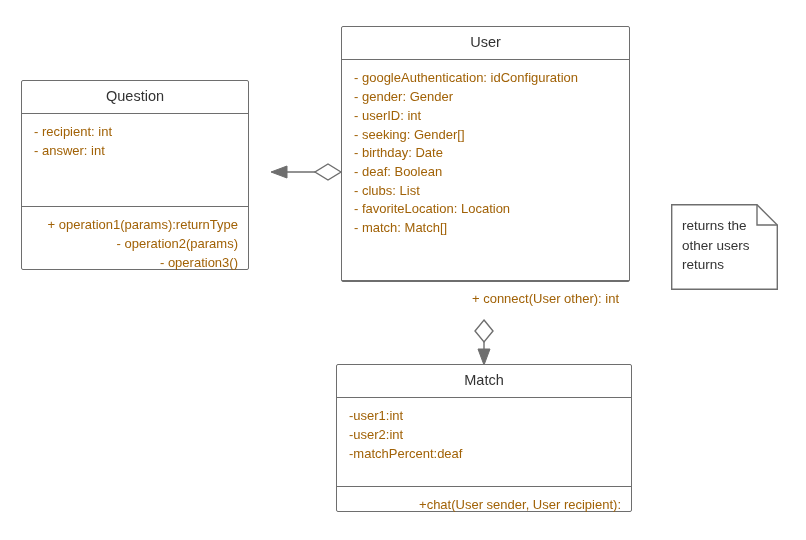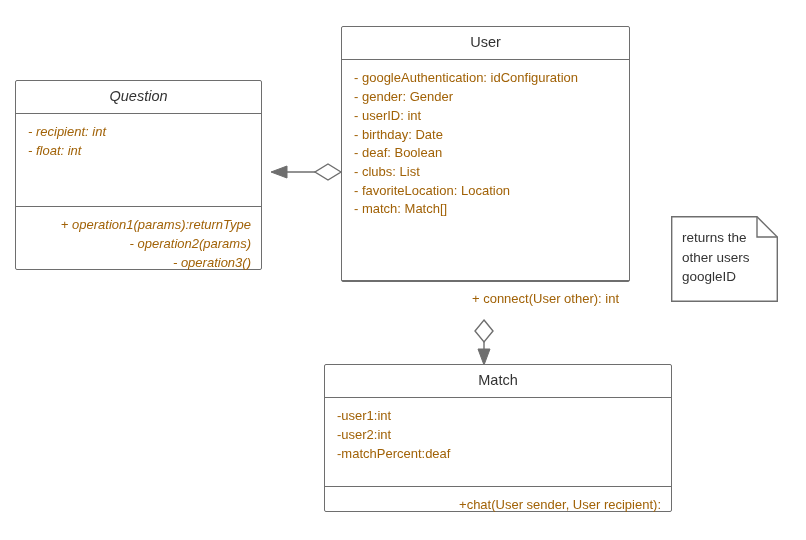--- a/index.html
+++ b/index.html
@@ -111,67 +111,68 @@
       <polygon class="conn-arrow" points="271,172 287,166 287,178"></polygon>
     </g>
 
     <g>
       <line class="conn-line" x1="484" y1="336" x2="484" y2="354"></line>
       <polygon class="conn-diamond" points="484,320 493,331 484,342 475,331"></polygon>
       <polygon class="conn-arrow" points="484,365 478,349 490,349"></polygon>
     </g>
   </svg>
 
-  <div class="uml-class" style="left:15px; top:80px; width:247px; height:190px;font-style:italic;">
+  <div class="uml-class" style="left:21px; top:80px; width:228px; height:190px;">
     <div class="uml-title">Question</div>
     <div class="uml-compartment" style="height:74px;">
       <div class="uml-member">- recipient: int</div>
-      <div class="uml-member">- float: int</div>
+      <div class="uml-member">- answer: int</div>
     </div>
     <div class="uml-compartment divider-top">
       <div class="uml-member">+ operation1(params):returnType</div>
       <div class="uml-member">- operation2(params)</div>
       <div class="uml-member">- operation3()</div>
     </div>
   </div>
 
   <div class="uml-class" style="left:341px; top:26px; width:289px; height:256px;">
     <div class="uml-title">User</div>
     <div class="uml-compartment" style="height:202px;">
       <div class="uml-member">- googleAuthentication: idConfiguration</div>
       <div class="uml-member">- gender: Gender</div>
       <div class="uml-member">- userID: int</div>
+      <div class="uml-member">- seeking: Gender[]</div>
       <div class="uml-member">- birthday: Date</div>
       <div class="uml-member">- deaf: Boolean</div>
       <div class="uml-member">- clubs: List</div>
       <div class="uml-member">- favoriteLocation: Location</div>
       <div class="uml-member">- match: Match[]</div>
     </div>
     <div class="uml-compartment divider-top">
       <div class="uml-member">+ connect(User other): int</div>
     </div>
   </div>
 
-  <div class="uml-class" style="left:324px; top:364px; width:348px; height:148px;">
+  <div class="uml-class" style="left:336px; top:364px; width:296px; height:148px;">
     <div class="uml-title">Match</div>
     <div class="uml-compartment" style="height:70px;">
       <div class="uml-member">-user1:int</div>
       <div class="uml-member">-user2:int</div>
       <div class="uml-member">-matchPercent:deaf</div>
     </div>
     <div class="uml-compartment divider-top">
       <div class="uml-member">+chat(User sender, User recipient):</div>
     </div>
   </div>
 
-  <div class="uml-note" style="left:671px; top:216px; width:107px; height:86px;">
+  <div class="uml-note" style="left:671px; top:204px; width:107px; height:86px;">
     <svg width="107" height="86" viewBox="0 0 107 86">
       <path d="M0.7,0.7 L86,0.7 L106.3,21 L106.3,85.3 L0.7,85.3 Z" fill="#ffffff" stroke="#6e6e6e" stroke-width="1.4"></path>
       <path d="M86,0.7 L86,21 L106.3,21" fill="none" stroke="#6e6e6e" stroke-width="1.4"></path>
     </svg>
     <div class="note-text">
       <div>returns the</div>
       <div>other users</div>
-      <div>googleID</div>
+      <div>returns</div>
     </div>
   </div>
 
 </div>
 
 </body></html>

